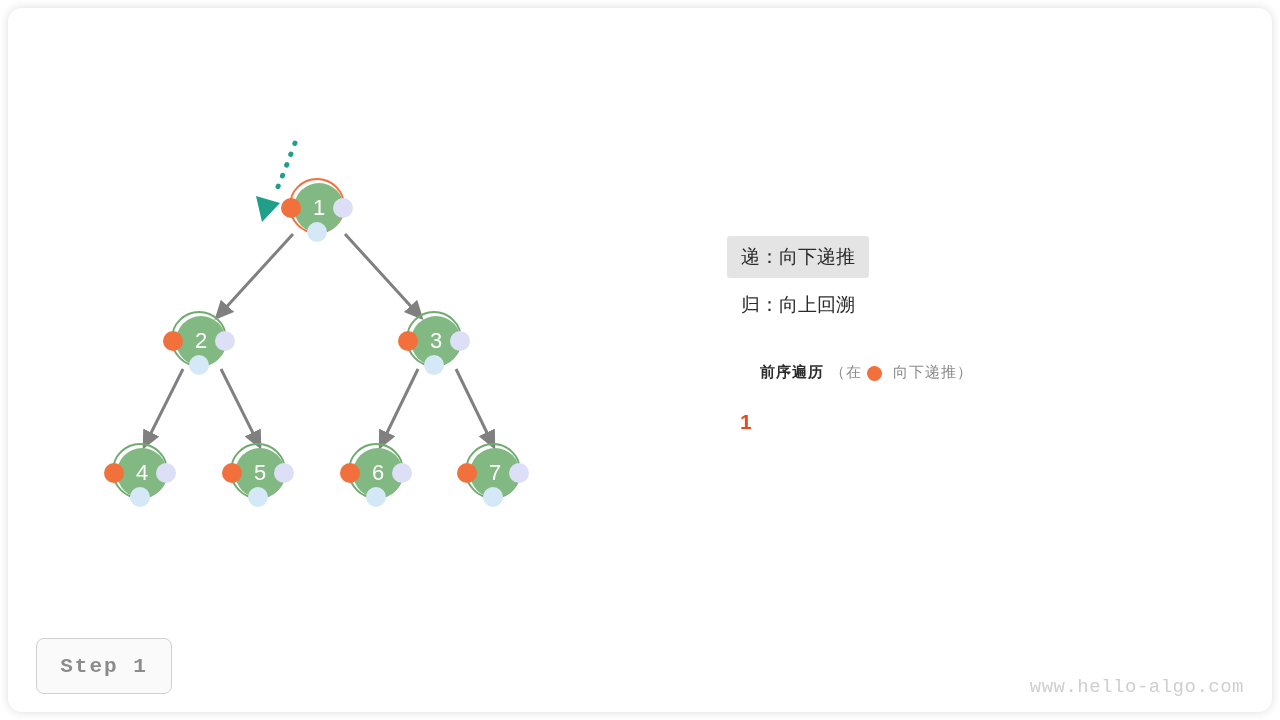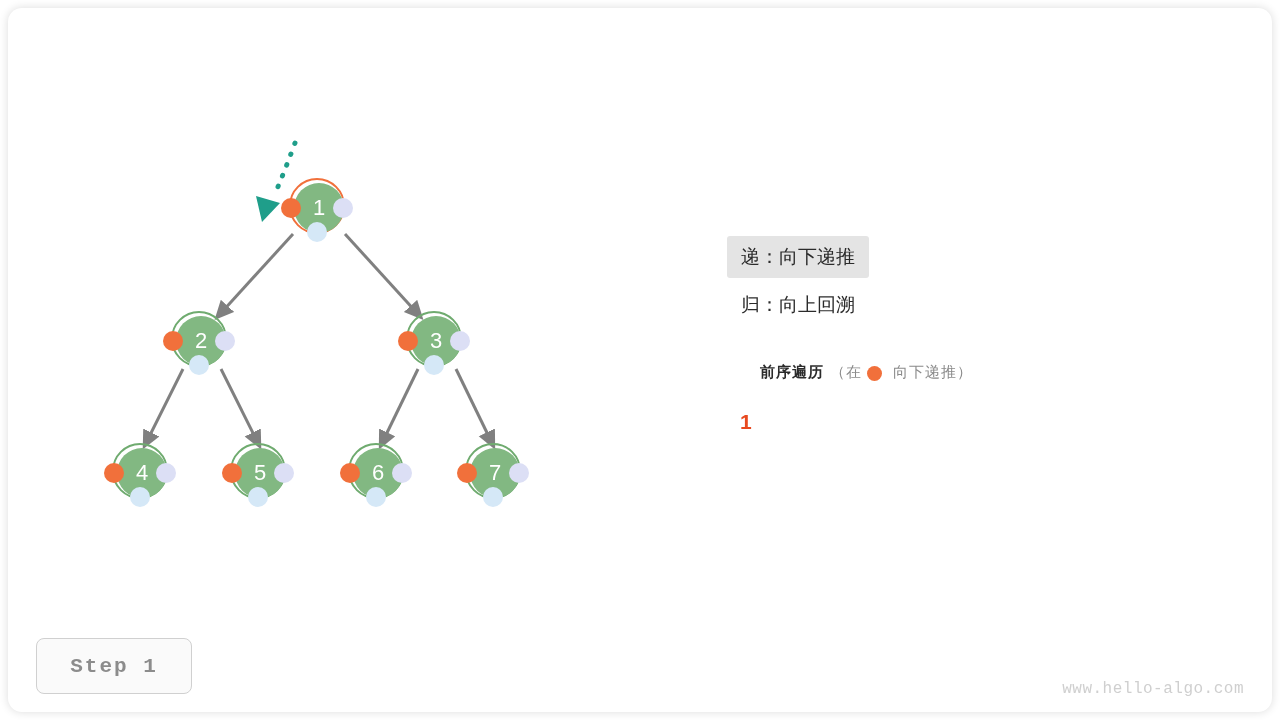--- a/index.html
+++ b/index.html
@@ -152,21 +152,21 @@
     color: #e8491f;
     letter-spacing: 6px;
     font-family: "Liberation Sans", "DejaVu Sans", sans-serif;
   }
 
   
   #step-badge {
     position: absolute;
     left: 36px;
     top: 638px;
-    width: 156px;
+    width: 136px;
     height: 56px;
     border: 1px solid #d0d0d0;
     border-radius: 8px;
     background: #fafafa;
     display: flex;
     align-items: center;
     justify-content: center;
     color: #8c8c8c;
     font-size: 21px;
     font-weight: bold;
@@ -174,21 +174,21 @@
     font-family: "Liberation Mono", "DejaVu Sans Mono", monospace;
     box-sizing: border-box;
   }
 
   
   #watermark {
     position: absolute;
     right: 36px;
     bottom: 22px;
     color: #cfcfcf;
-    font-size: 16px;
+    font-size: 19px;
     letter-spacing: 0.5px;
     font-family: "Liberation Mono", "DejaVu Sans Mono", monospace;
   }
 </style>
 </head>
 <body>
 
 <div id="stage">
   <div id="card"></div>
 

